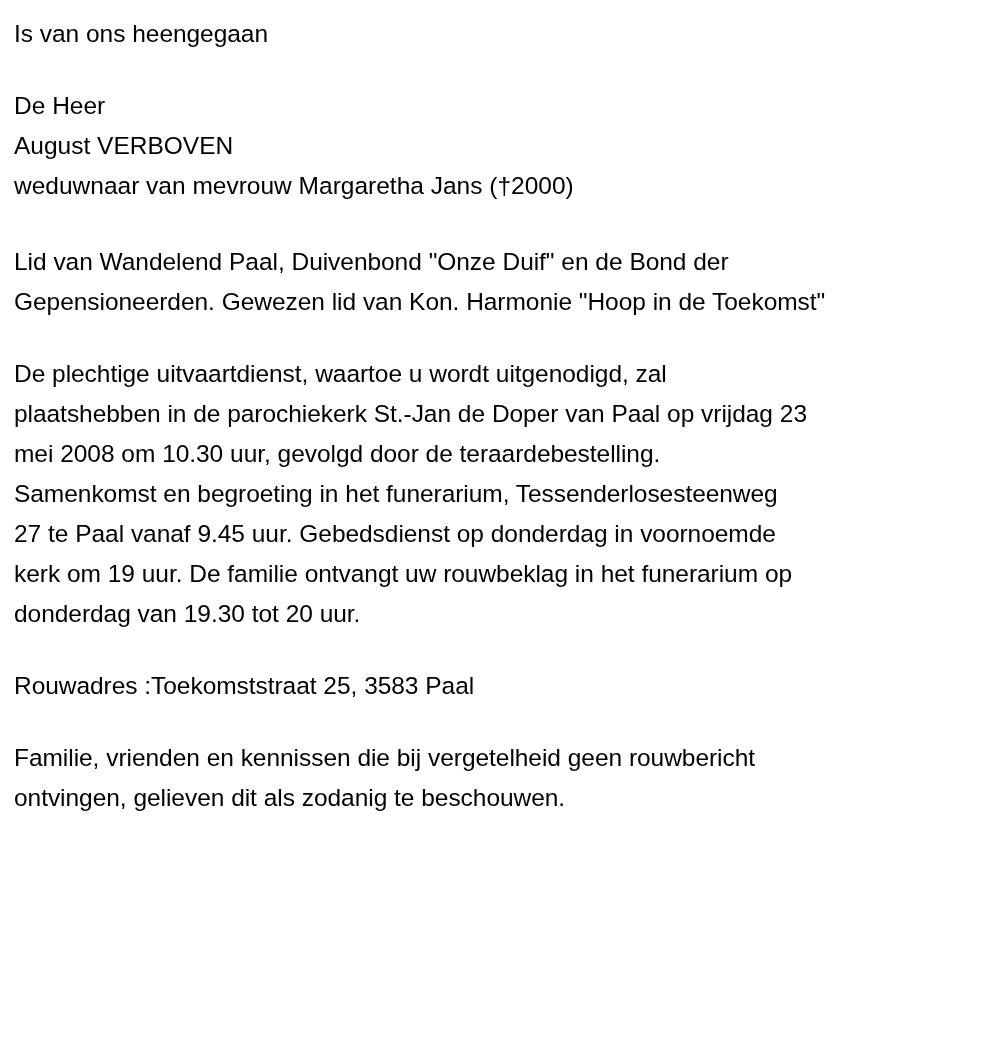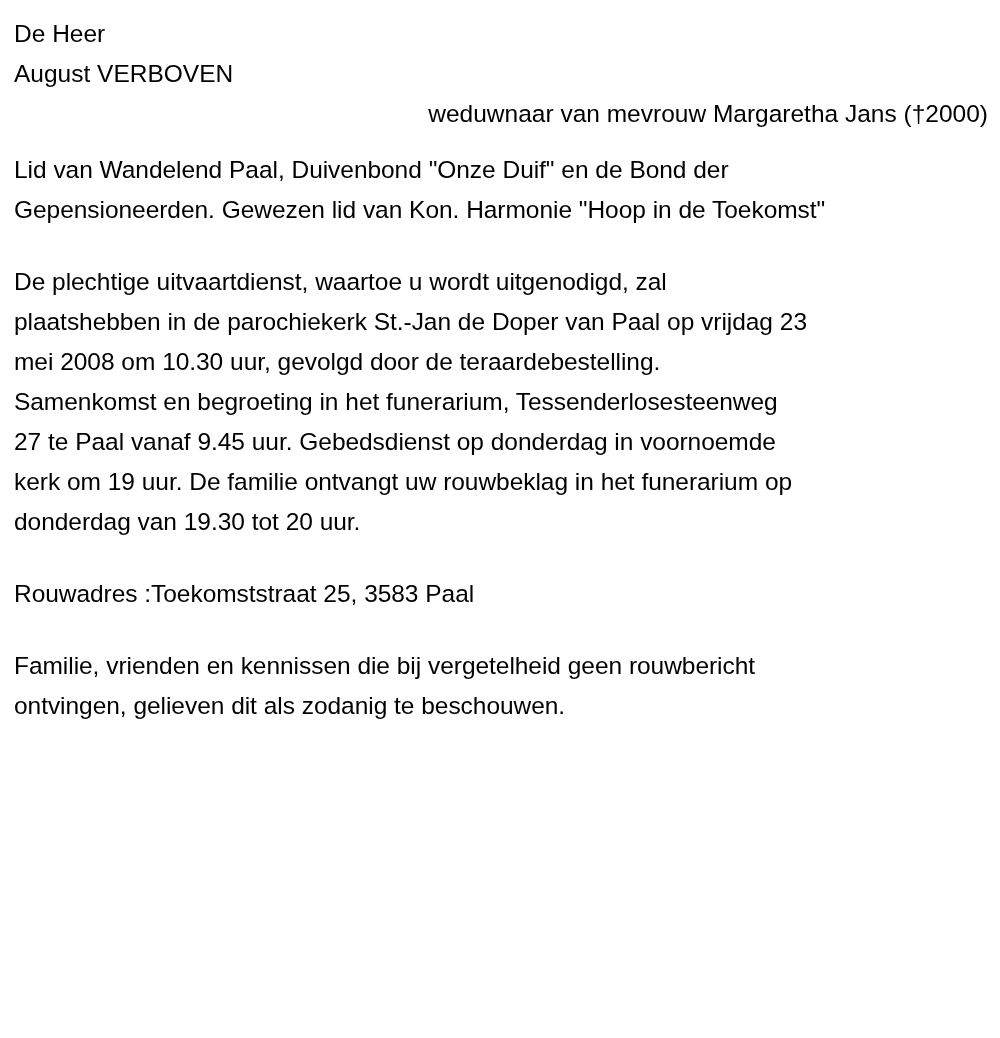--- a/index.html
+++ b/index.html
@@ -32,35 +32,35 @@
   }
   .name-line {
     font-size: 24.5px;
     line-height: 40px;
     font-weight: normal;
     margin: 0;
   }
   .sub-line {
     font-size: 24.5px;
     line-height: 40px;
-    margin: 0 0 16px 0;
+    margin: 0 0 36px 0;
     white-space: pre-line;
-    text-align: right;
   }
   .lead-line {
     font-size: 24.5px;
     line-height: 40px;
     margin: 0;
   }
 </style>
 </head>
 <body>
 
 <div class="obituary">
 
+  <p class="para">Is van ons heengegaan</p>
 
   <p class="lead-line">De Heer</p>
 
   <p class="name-line">August VERBOVEN</p>
 
   <p class="sub-line">weduwnaar van mevrouw Margaretha Jans (†2000)</p>
 
   <p class="para">Lid van Wandelend Paal, Duivenbond "Onze Duif" en de Bond der
 Gepensioneerden. Gewezen lid van Kon. Harmonie "Hoop in de Toekomst"</p>
 

